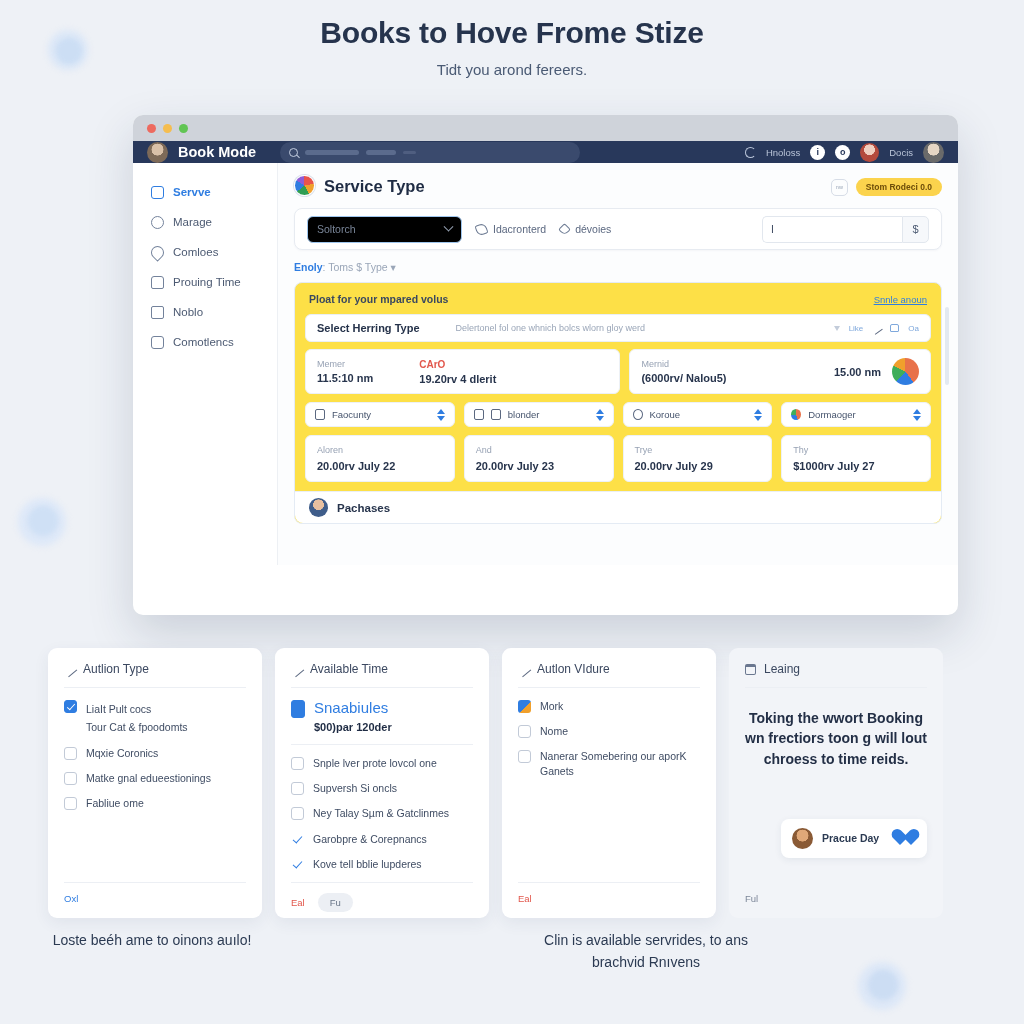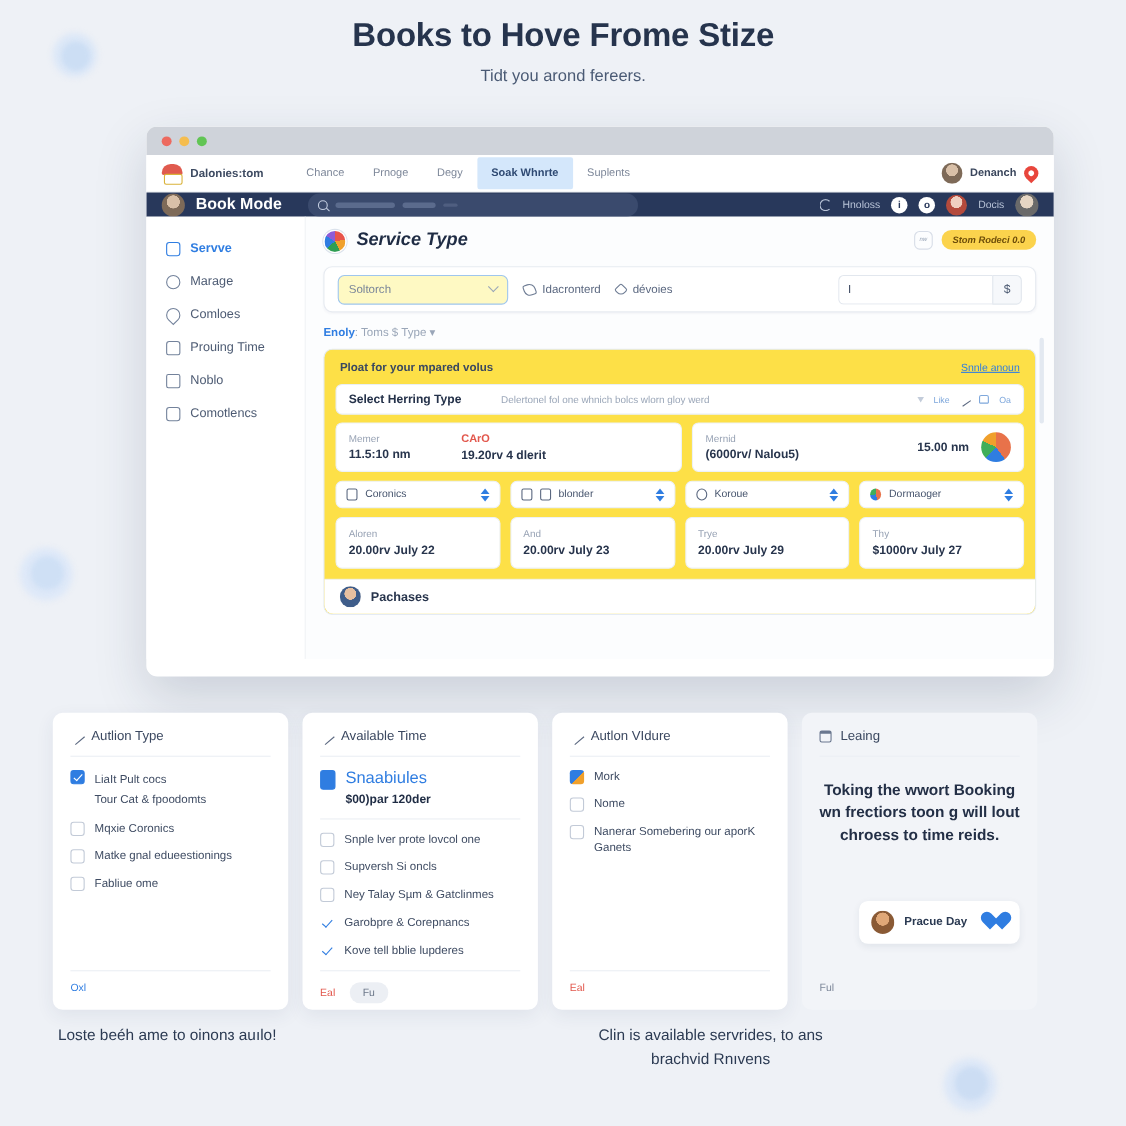--- a/index.html
+++ b/index.html
@@ -101,37 +101,37 @@
   .sb-ico { width: 13px; height: 13px; border: 1.5px solid #73829b; border-radius: 3px; flex:none; }
   .sb-item.active .sb-ico { border-color: #2f7de1; }
   .sb-ico.pin2 { border-radius: 50% 50% 50% 50%; }
   .sb-ico.drop { border-radius: 50% 50% 50% 0; transform: rotate(-45deg); }
   .sb-ico.home { border-radius: 3px 3px 2px 2px; }
   .sb-ico.box { border-radius: 2px; }
   .sb-ico.sq { border-radius: 3px; }
 
   .content { flex: 1; background: #fcfdfe; padding: 12px 16px 0 16px; overflow: hidden; }
 
-  .page-head { display: flex; align-items: flex-start; gap: 9px; font-style: italic; }
+  .page-head { display: flex; align-items: flex-end; gap: 9px; }
   .page-ico { width: 21px; height: 21px; border-radius: 50%;
      background: conic-gradient(#e8544a 0 22%, #f0a02c 22% 42%, #2f9e53 42% 64%, #2f7de1 64% 84%, #8e5bd6 84% 100%);
      border: 1.5px solid #fff; box-shadow: 0 0 0 1px #dbe2ec; }
   .page-title { font-size: 16.5px; font-weight: bold; color: #1f2c44; }
   .head-right { margin-left: auto; display: flex; align-items: center; gap: 8px; }
   .hex { width: 17px; height: 17px; border: 1px solid #d7dde7; border-radius: 5px;
          font-size: 5.5px; color: #9aa6b8; display:flex; align-items:center; justify-content:center; }
   .pill-yellow { background: #fbd34d; color: #6d4d09; font-size: 8.5px; font-weight: bold;
                  border-radius: 9px; padding: 4px 10px; }
 
   .toolbar { margin-top: 12px; background: #fff; border: 1px solid #e7ebf1;
              border-radius: 8px; height: 42px; display: flex; align-items: center;
              padding: 0 12px; gap: 14px; box-shadow: 0 1px 2px rgba(40,60,90,.04); }
   .select { width: 155px; height: 27px; border: 1.4px solid #9fc6ee; border-radius: 6px;
             display: flex; align-items: center; padding: 0 9px; font-size: 10.5px;
-            color: #7a8699; background: #fef9c3; }
+            color: #7a8699; background: #000000; }
   .chev { margin-left: auto; width: 7px; height: 7px; border-right: 1.3px solid #9aa6b8;
           border-bottom: 1.3px solid #9aa6b8; transform: rotate(45deg) translate(-2px,-2px); }
   .tool-link { display: flex; align-items: center; gap: 6px; font-size: 10.5px; color: #5b6880; }
   .pencil { width: 11px; height: 11px; border: 1.3px solid #6d7b93; border-radius: 2px 6px 2px 6px;
             transform: rotate(-20deg); }
   .diamond { width: 9px; height: 9px; border: 1.3px solid #6d7b93; border-radius: 2px 2px 5px 2px;
              transform: rotate(45deg); }
   .tool-input { margin-left: auto; display: flex; align-items: center; }
   .tool-input input { width: 140px; height: 27px; border: 1px solid #e2e7ee; border-right: none;
      border-radius: 5px 0 0 5px; font-size: 10.5px; padding: 0 8px; color: #3d4a61;
@@ -281,36 +281,20 @@
 </div>
 
 <div class="window">
 
   <div class="titlebar">
     <span class="dot r"></span>
     <span class="dot y"></span>
     <span class="dot g"></span>
   </div>
 
-  <div class="navbar">
-    <div class="brand">
-      <span class="brand-logo"></span>
-      <span class="brand-name">Dalonies:tom</span>
-    </div>
-    <div class="navtab">Chance</div>
-    <div class="navtab">Prnoge</div>
-    <div class="navtab">Degy</div>
-    <div class="navtab active">Soak Whnrte</div>
-    <div class="navtab">Suplents</div>
-    <div class="nav-right">
-      <span class="avatar" style="width:19px;height:19px"></span>
-      <span class="nav-user">Denanch</span>
-      <span class="pin"></span>
-    </div>
-  </div>
 
   <div class="appbar">
     <span class="avatar" style="width:21px;height:21px"></span>
     <span class="appbar-title">Book Mode</span>
     <div class="appsearch">
       <span class="mag"></span>
       <span class="sk1"></span>
       <span class="sk2"></span>
       <span class="sk3"></span>
     </div>
@@ -423,21 +407,21 @@
               <span class="dc-val">(6000rv/ Nalou5)</span>
             </div>
             <span class="dc-val dc-spacer">15.00 nm</span>
             <span class="dc-badge"></span>
           </div>
         </div>
 
         <div class="selrow">
           <div class="sel-item">
             <span class="sel-ico"></span>
-            <span class="sel-lab">Coronics</span>
+            <span class="sel-lab">Faocunty</span>
             <span class="stepper">
               <span class="st-up"></span>
               <span class="st-dn"></span>
             </span>
           </div>
           <div class="sel-item">
             <span class="sel-ico"></span>
             <span class="sel-ico"></span>
             <span class="sel-lab">blonder</span>
             <span class="stepper">

